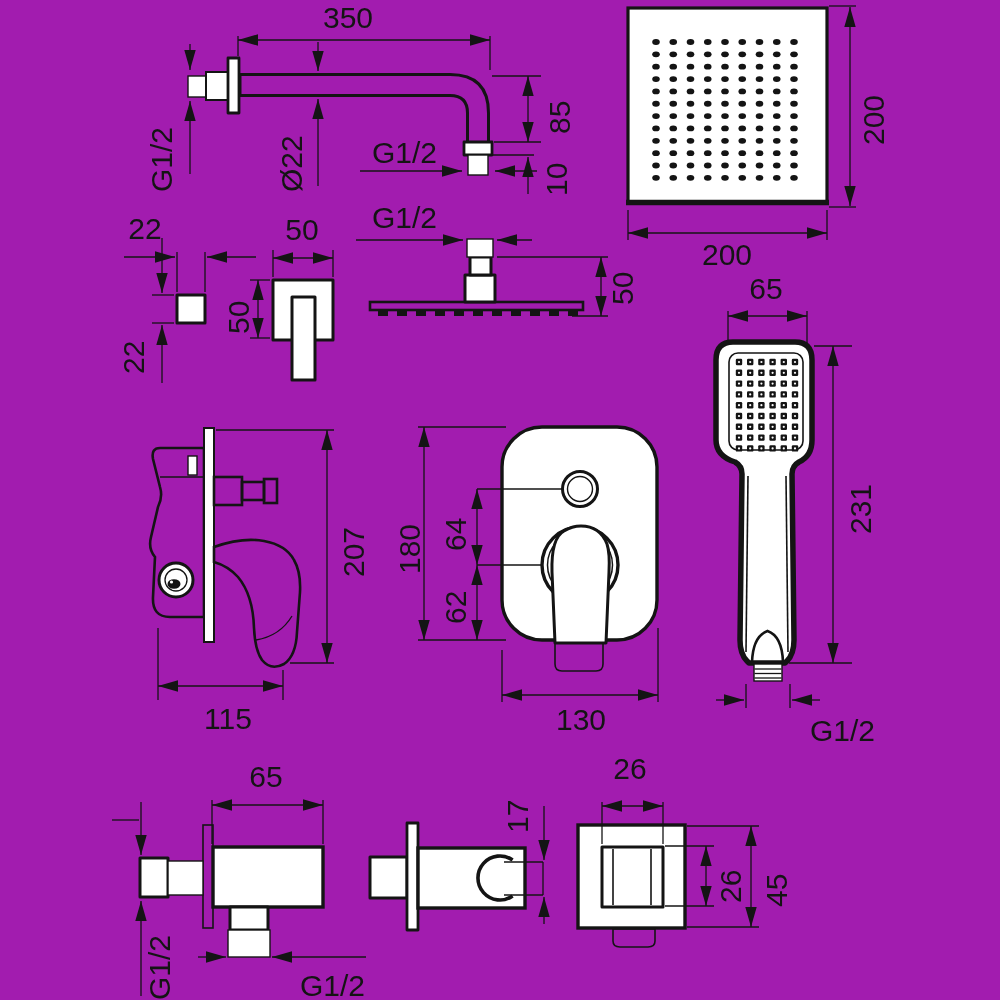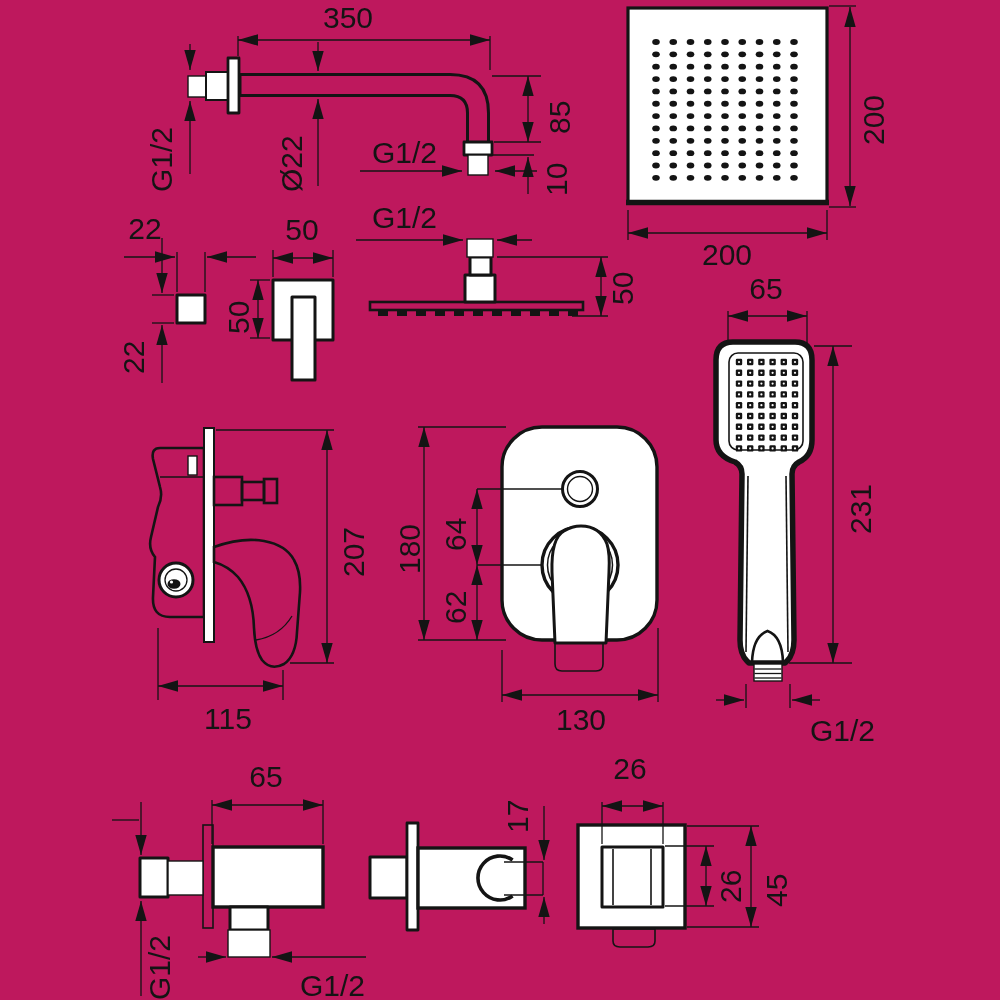--- a/index.html
+++ b/index.html
@@ -1,16 +1,16 @@
 <!DOCTYPE html>
 <html><head>
 <meta charset="utf-8">
 <style>
   html,body{margin:0;padding:0;background:#fff}
-  .stage{width:1000px;height:1000px;position:relative;background:#be185d;font-family:"Liberation Sans",sans-serif}
+  .stage{width:1000px;height:1000px;position:relative;background:#a21caf;font-family:"Liberation Sans",sans-serif}
   svg{display:block}
   .b5{stroke:#141414;stroke-width:5.5;fill:#fff;stroke-linejoin:round}
   .b3{stroke:#141414;stroke-width:3;fill:#fff;stroke-linejoin:round}
   .b3n{stroke:#141414;stroke-width:3;fill:none}
   .b28{stroke:#141414;stroke-width:2.8;fill:#fff;stroke-linejoin:round}
   .b26n{stroke:#141414;stroke-width:2.6;fill:none}
   .m2{stroke:#141414;stroke-width:2;fill:#fff}
   .t{stroke:#141414;stroke-width:1.3;fill:none}
   .tw{stroke:#141414;stroke-width:1.4;fill:#fff}
   .t16{stroke:#141414;stroke-width:1.6;fill:none}

